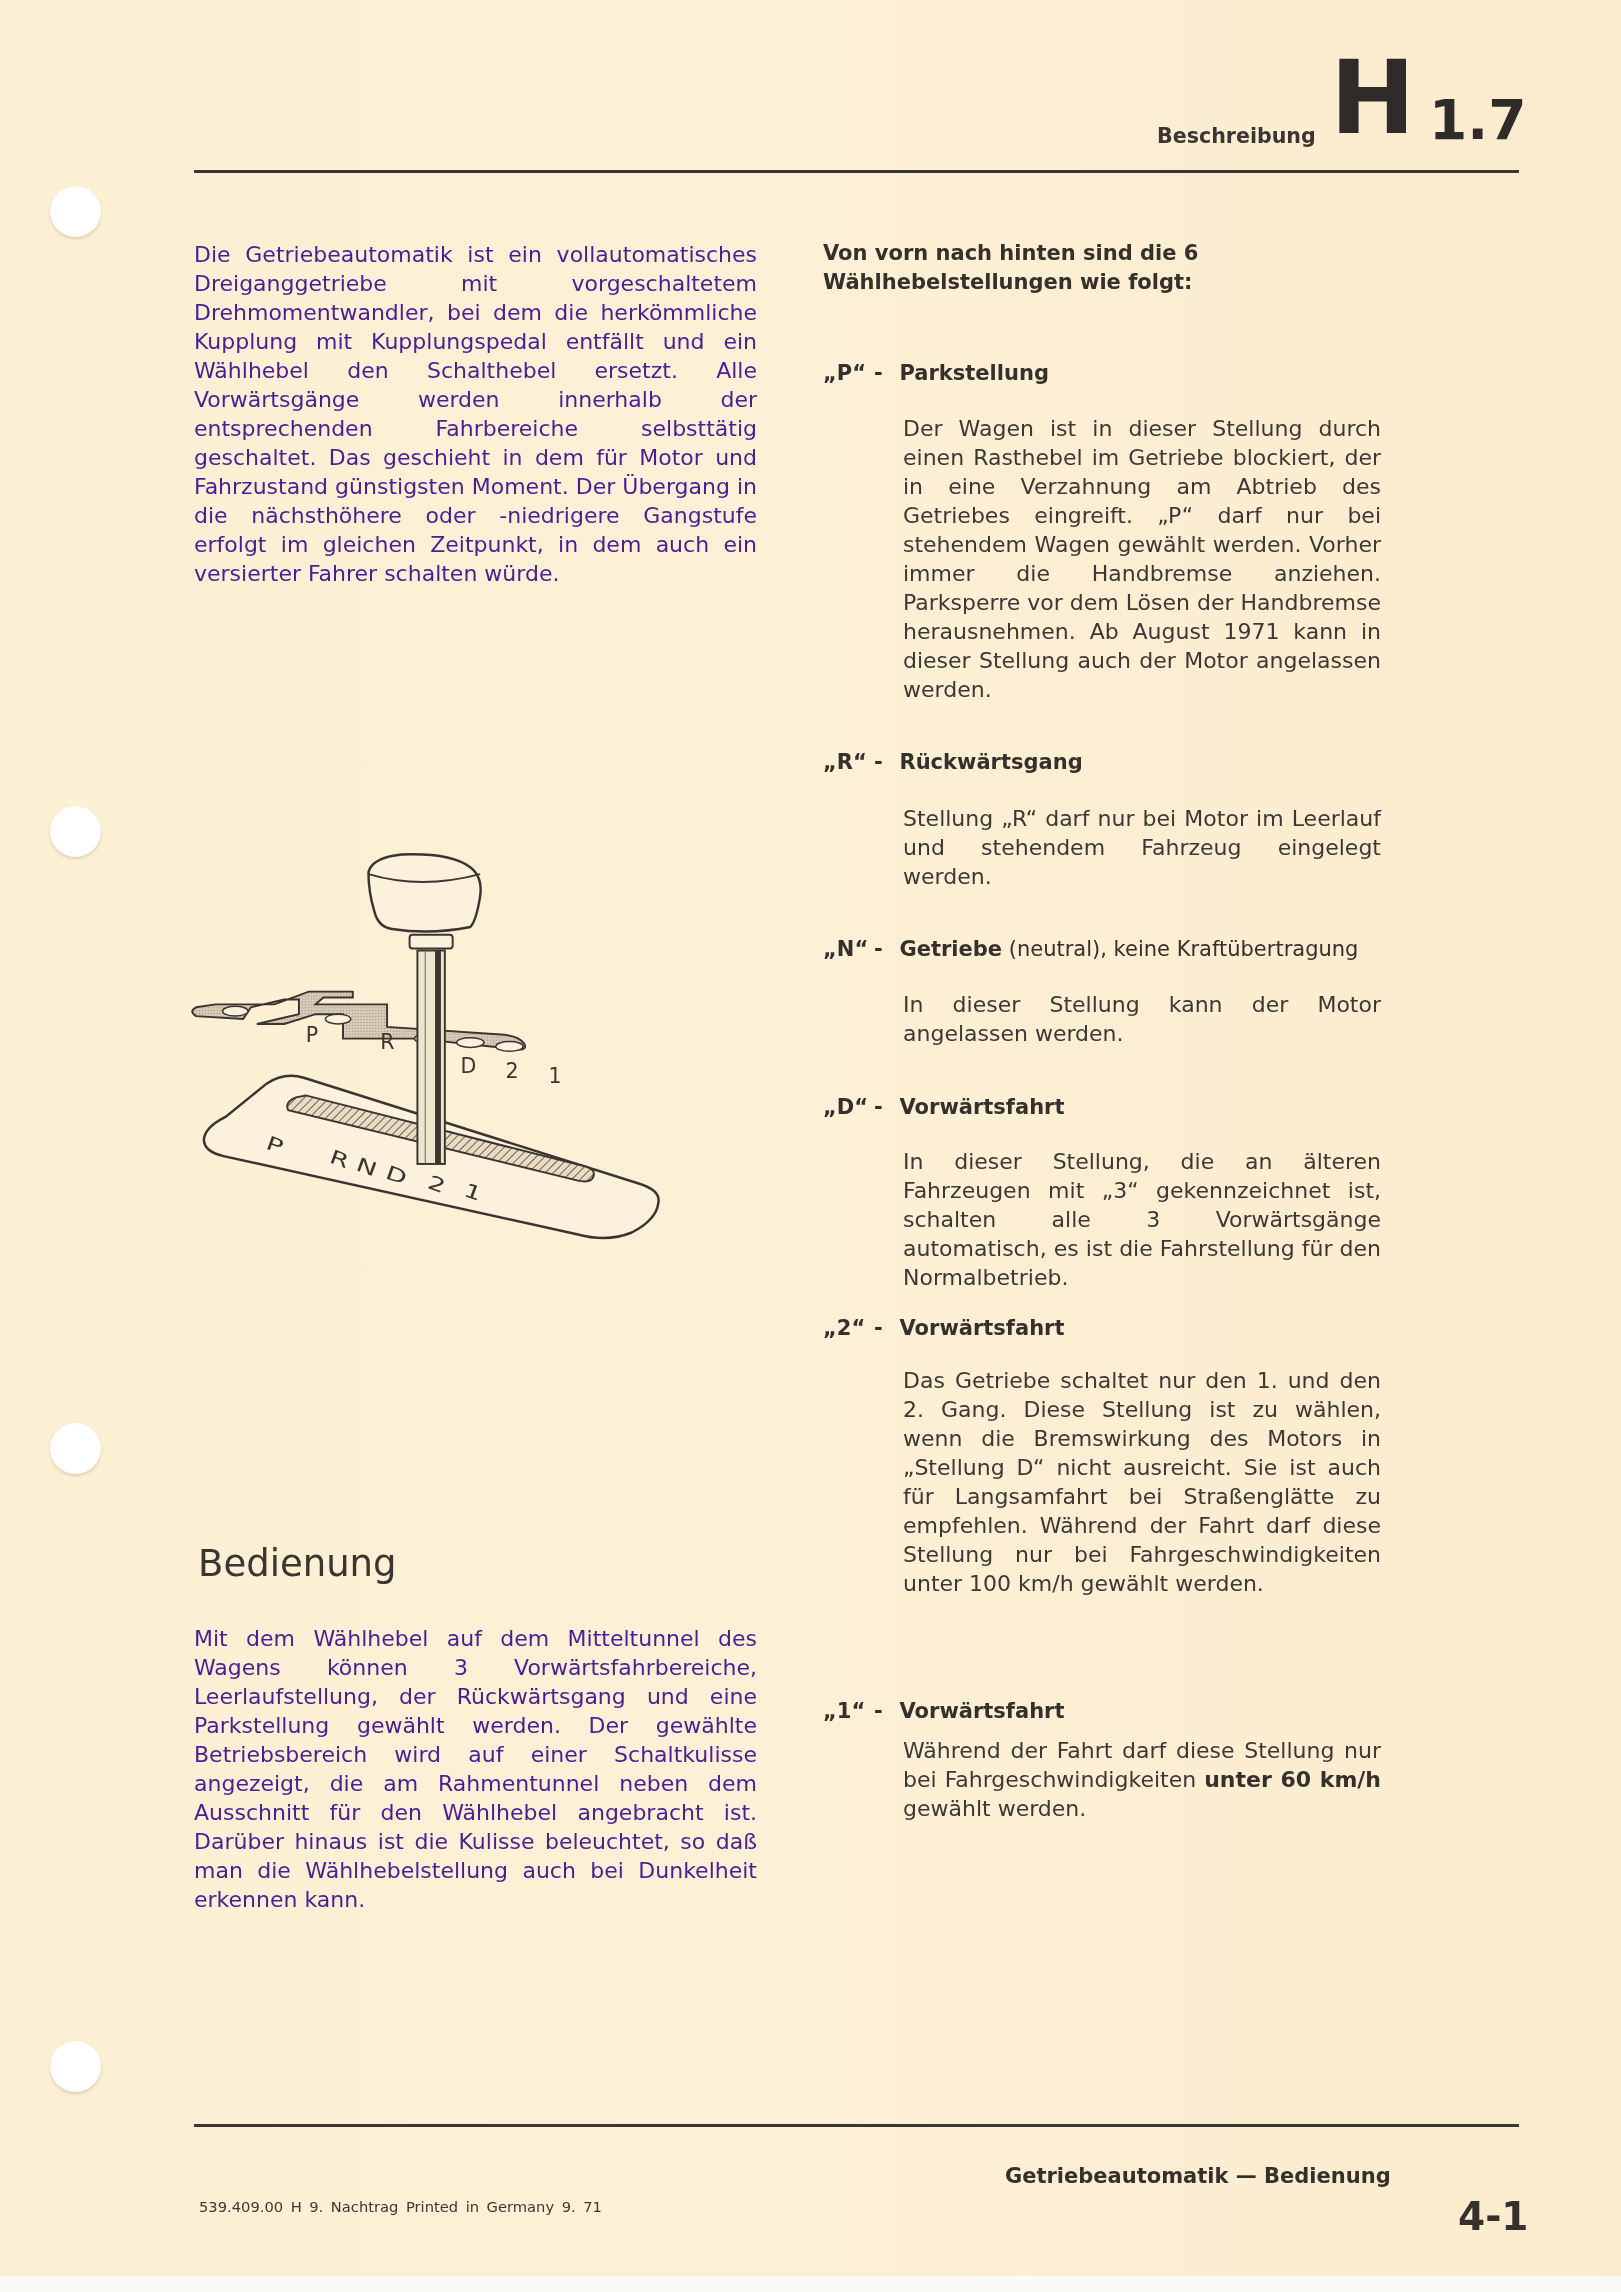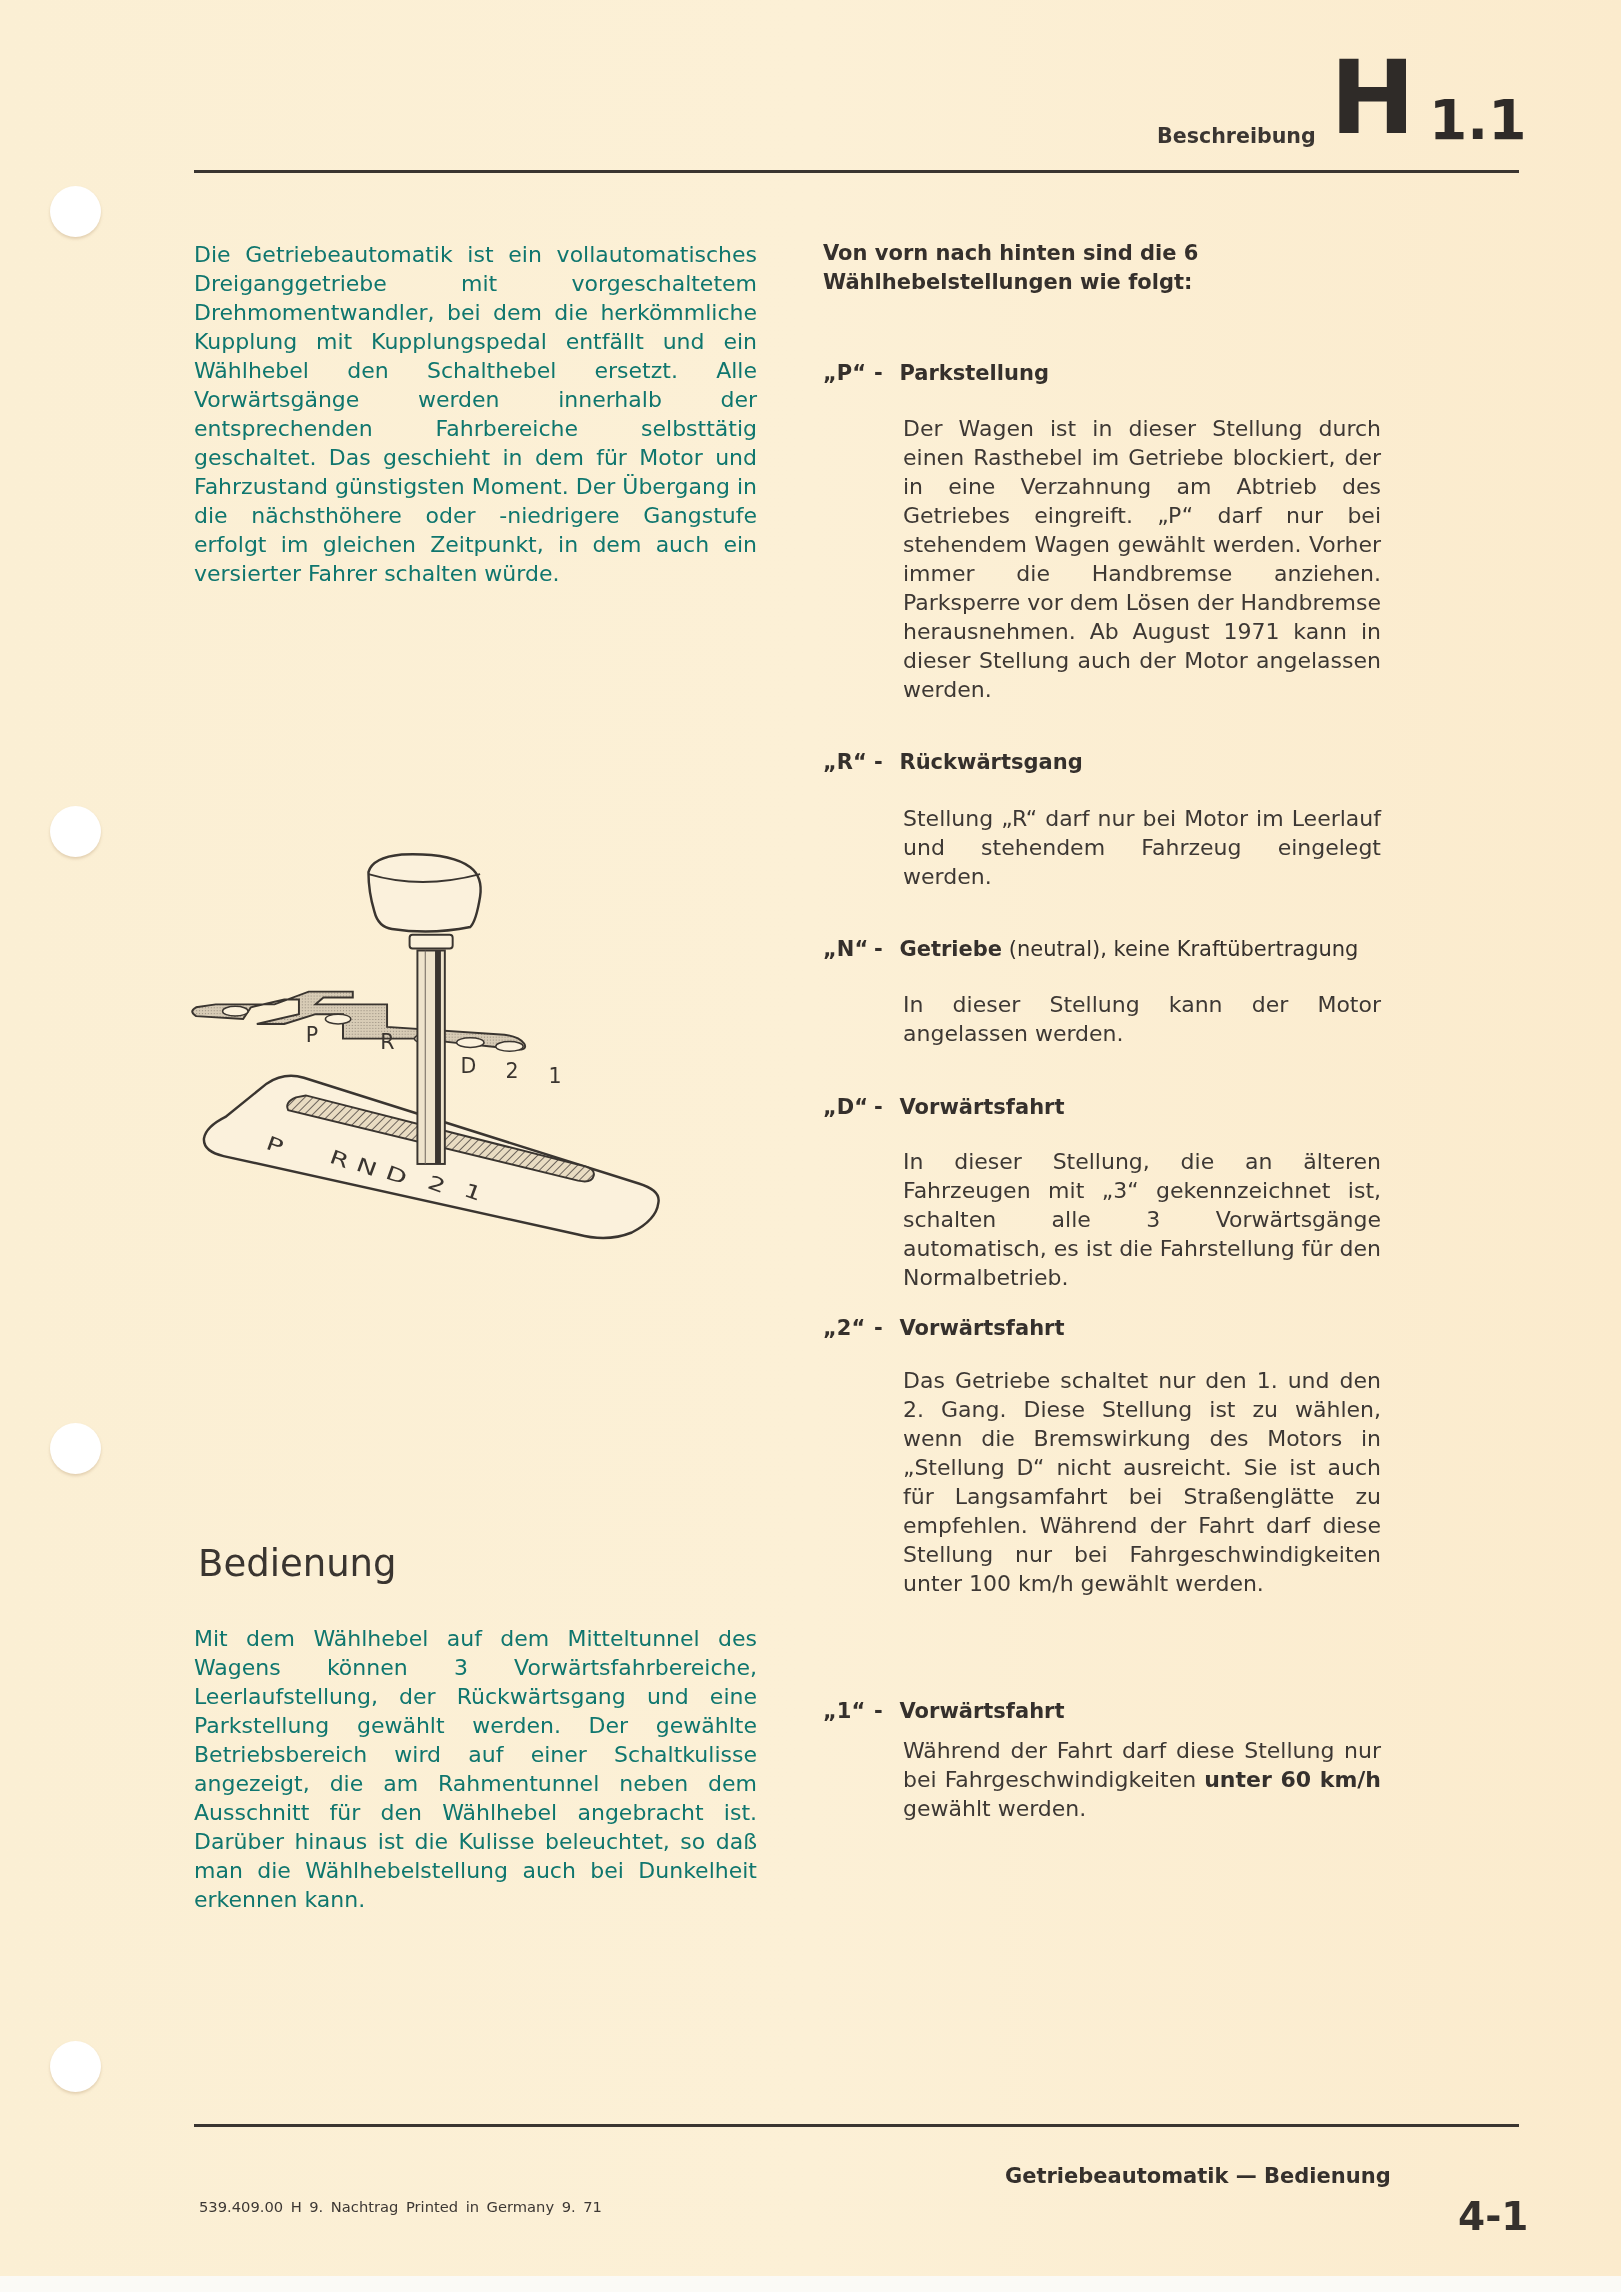--- a/index.html
+++ b/index.html
@@ -19,21 +19,21 @@
       background: #ffffff; box-shadow: 0 2px 2.9px rgba(180,150,110,0.35);
     }
     
     .hdr-label { position: absolute; left: 1157px; top: 124px; font-weight: bold; font-size: 20.6px; color: #3b3632; }
     .hdr-big { position: absolute; left: 1330px; top: 49px; font-weight: bold; font-size: 102px; line-height: 98px; color: #2f2b28; letter-spacing: -2px; }
     .hdr-num { position: absolute; left: 1429px; top: 91px; font-weight: bold; font-size: 55px; line-height: 59px; color: #2f2b28; }
     .rule { position: absolute; height: 2.9px; background: #3a3530; }
     
     .para {
       position: absolute; font-size: 22px; line-height: 29px; text-align: justify;
-      color: #0f766e;
+      color: #4c1d95;
     }
     .para.left { left: 194px; width: 563px; }
     .bold { font-weight: bold; color: #35302c; }
     .intro-bold { position: absolute; left: 823px; top: 239px; width: 559px; font-weight: bold; font-size: 21px; line-height: 29px; color: #35302c; }
     .pos-head { position: absolute; left: 823px; font-size: 21px; line-height: 29px; color: #35302c; white-space: nowrap; }
     .pos-head .key { font-weight: bold; display: inline-block; width: 51px; }
     .pos-head .dash { font-weight: bold; display: inline-block; width: 25.5px; }
     .pos-head .title { font-weight: bold; }
     .pos-body { position: absolute; left: 903px; width: 478px; font-size: 22px; line-height: 29px; text-align: justify; color: #3d3834; }
     .section-title { position: absolute; left: 198px; top: 1542px; font-size: 37px; color: #3a3530; }
@@ -52,21 +52,21 @@
 <div class="page-bg"></div>
 <div class="bottom-strip"></div>
 
 <div class="punch-hole" style="left:50px; top:186px;"></div>
 <div class="punch-hole" style="left:50px; top:806px;"></div>
 <div class="punch-hole" style="left:50px; top:1423px;"></div>
 <div class="punch-hole" style="left:50px; top:2041px;"></div>
 
 <div class="hdr-label">Beschreibung</div>
 <div class="hdr-big">H</div>
-<div class="hdr-num">1.1</div>
+<div class="hdr-num">1.7</div>
 <div class="rule" style="left:194px; top:170px; width:1325px;"></div>
 
 <div class="para left" style="top:240px;">Die Getriebeautomatik ist ein vollautomatisches Dreiganggetriebe mit vorgeschaltetem Drehmomentwandler, bei dem die herkömmliche Kupplung mit Kupplungspedal entfällt und ein Wählhebel den Schalthebel ersetzt. Alle Vorwärtsgänge werden innerhalb der entsprechenden Fahrbereiche selbsttätig geschaltet. Das geschieht in dem für Motor und Fahrzustand günstigsten Moment. Der Übergang in die nächsthöhere oder -niedrigere Gangstufe erfolgt im gleichen Zeitpunkt, in dem auch ein versierter Fahrer schalten würde.</div>
 
 <div class="figure">
   <svg viewBox="0 0 560 480" xmlns="http://www.w3.org/2000/svg">
     <defs>
       <pattern id="hatch" width="6" height="6" patternUnits="userSpaceOnUse" patternTransform="rotate(45)">
         <rect width="6" height="6" fill="#e9dcc2"></rect>
         <line x1="0" y1="0" x2="0" y2="6" stroke="#6a625a" stroke-width="2"></line>

